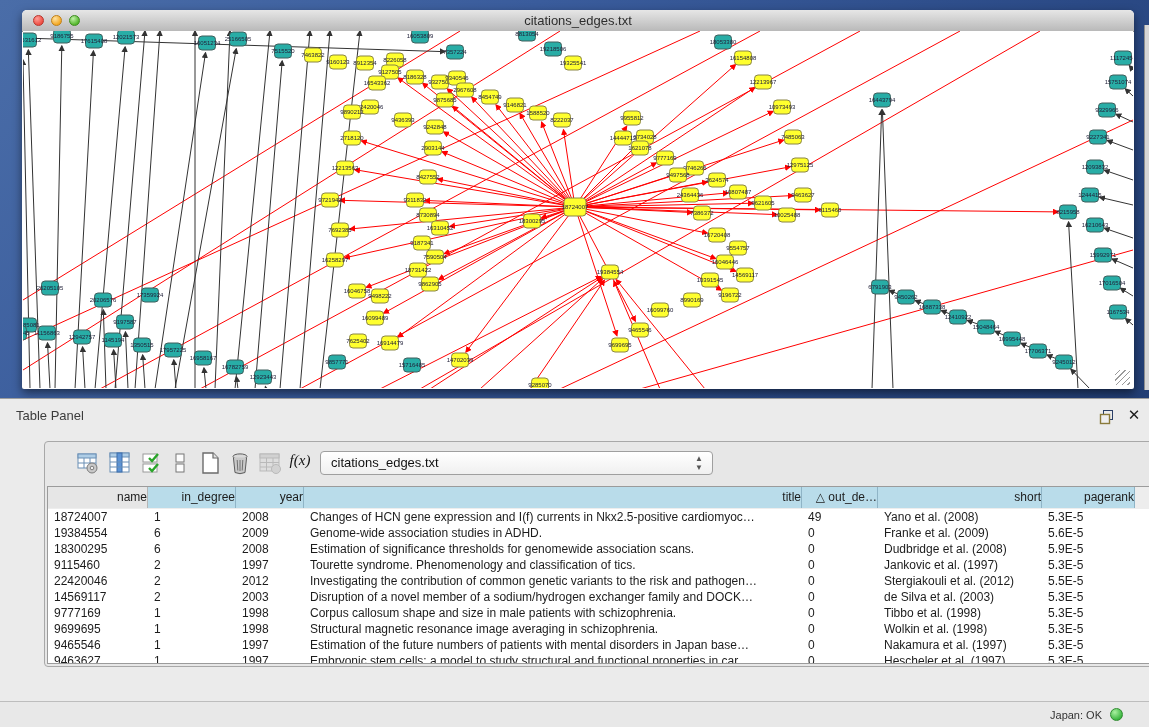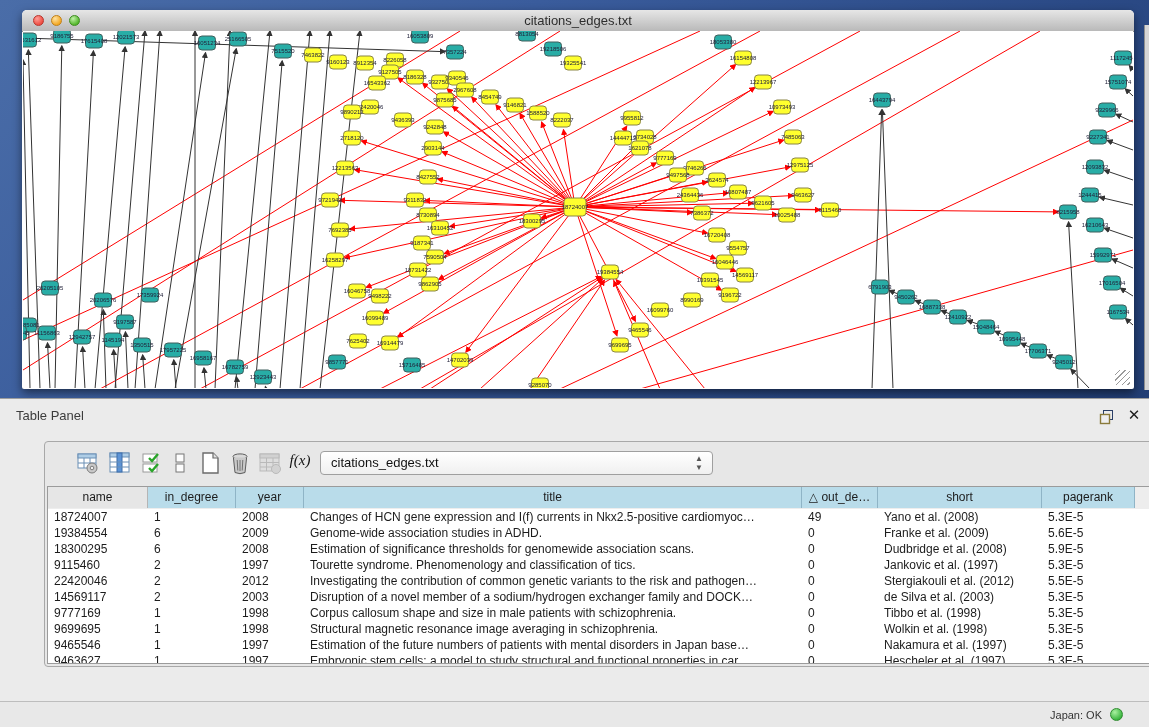--- a/index.html
+++ b/index.html
@@ -40,21 +40,21 @@
   .tool-btn{position:absolute;top:8px;width:26px;height:26px;cursor:pointer;}
   .combo{position:absolute;left:275px;top:9px;width:393px;height:24px;box-sizing:border-box;
          border:1px solid #9f9f9f;border-radius:4px;background:linear-gradient(#ffffff,#f0f0f0);
          line-height:22px;padding-left:10px;font-size:13px;color:#111;cursor:pointer;}
   .combo-arrows{position:absolute;right:9px;top:2px;font-size:8px;line-height:9px;color:#555;text-align:center;}
   
   .tablewrap{position:absolute;left:2px;top:44px;right:2px;bottom:2px;
              background:#fff;border:1px solid #9b9b9b;box-sizing:border-box;overflow:hidden;}
   .thead{position:absolute;left:0;top:0;right:15px;height:22px;background:#ededed;
          border-bottom:1px solid #8a8a8a;white-space:nowrap;}
-  .hcell{display:inline-block;height:21px;line-height:21px;text-align:center;
+  .hcell{display:inline-block;height:21px;line-height:21px;text-align:right;
          background:#b9dcea;border-right:1px solid #8fb4c6;box-sizing:border-box;
          overflow:hidden;vertical-align:top;cursor:pointer;}
   .hcell.gray{background:#e6e6e6;border-right:1px solid #b5b5b5;}
   .tbody{position:absolute;left:0;top:22px;right:15px;bottom:0;background:#fff;}
   .trow{height:16px;line-height:16px;white-space:nowrap;cursor:default;}
   .tcell{display:inline-block;height:16px;padding-left:6px;box-sizing:border-box;
          overflow:hidden;text-overflow:clip;vertical-align:top;}
   .vscroll{position:absolute;right:0;top:22px;bottom:0;width:15px;background:#fafafa;
            border-left:1px solid #c9c9c9;}
   .vthumb{position:absolute;left:2px;top:3px;width:10px;height:24px;border-radius:5px;

